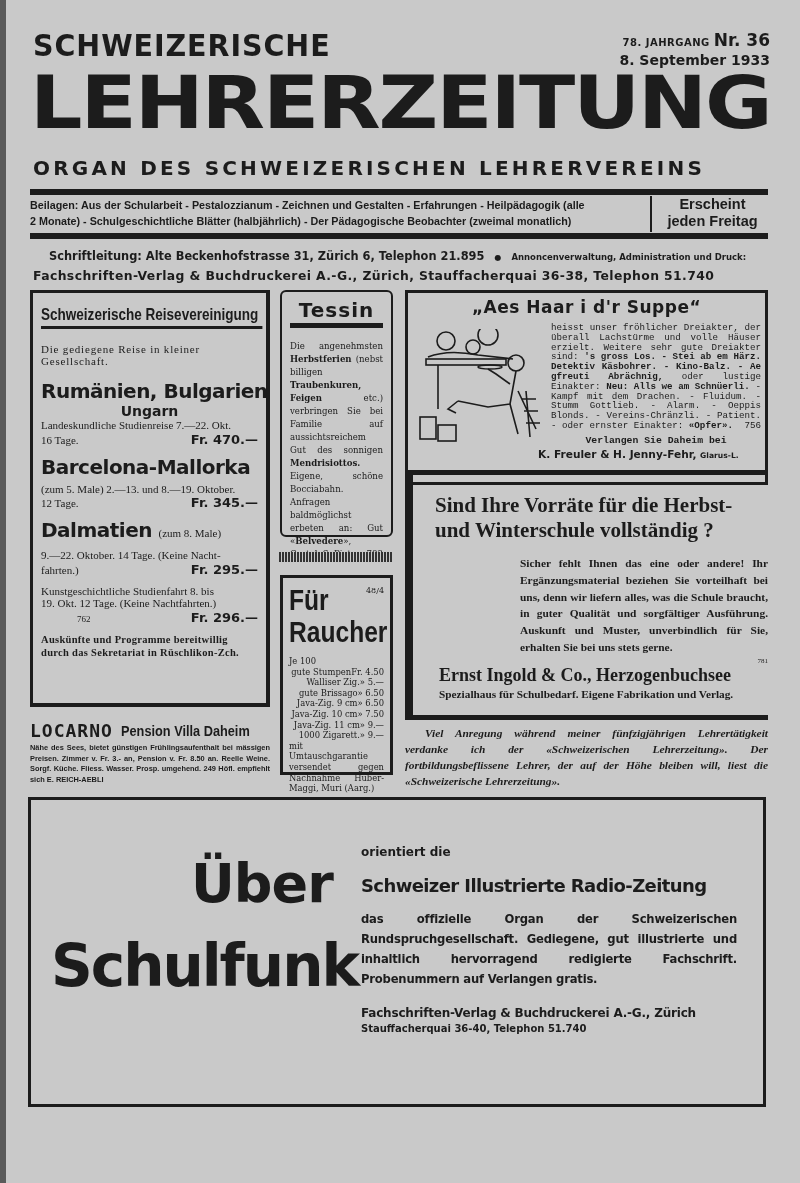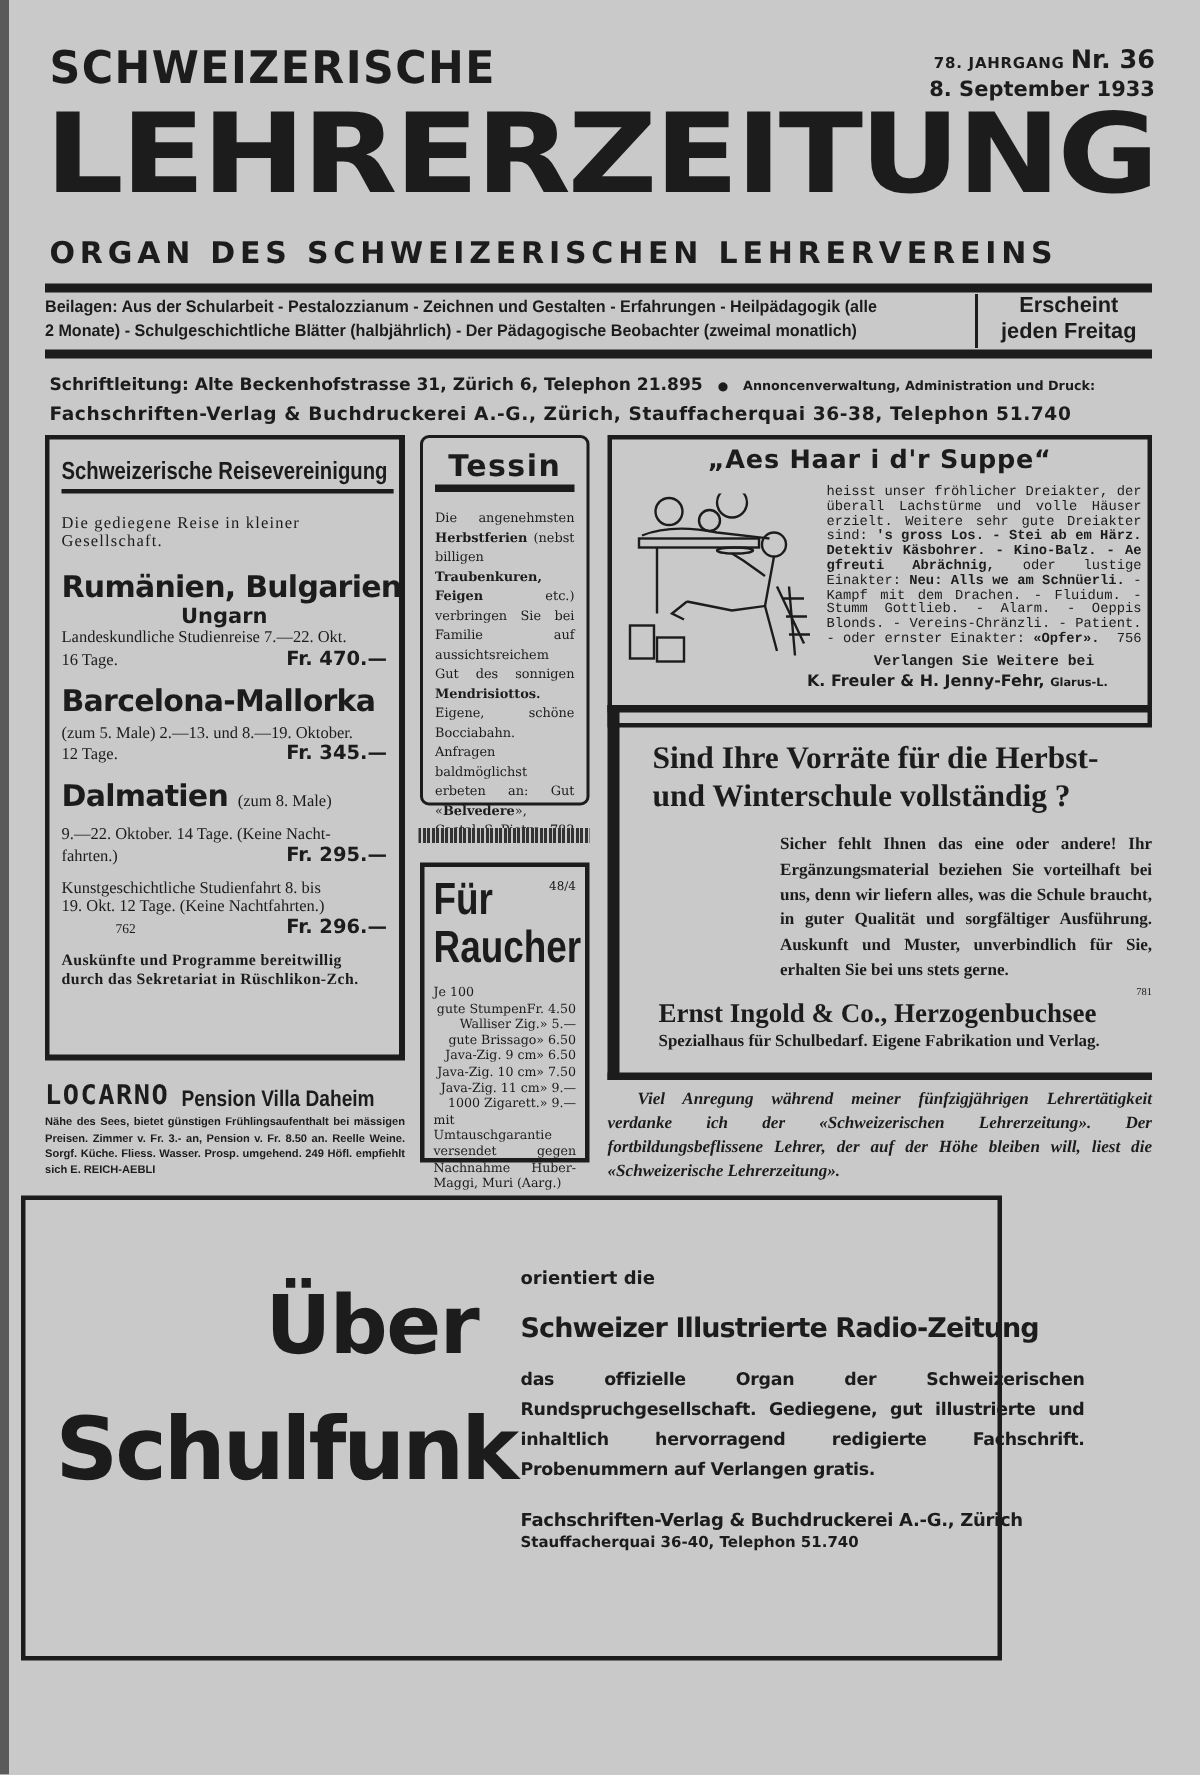--- a/index.html
+++ b/index.html
@@ -21,42 +21,42 @@
   .mast-meta .l1 .sm { font-size: 10px; letter-spacing: 0.5px; margin-right: 4px; }
   .mast-meta .l2 { font-size: 14px; margin-top: 2px; }
   .mast-title { left: 30px; top: 62px; width: 740px; font-family: "DejaVu Sans", sans-serif; font-weight: bold; font-size: 80px; line-height: 90px; letter-spacing: -2px; transform: scaleX(1.03) scaleY(0.92); transform-origin: left top; white-space: nowrap; }
   .mast-sub { left: 33px; top: 156px; font-weight: bold; font-size: 20px; letter-spacing: 3.2px; white-space: nowrap; }
 
   .rule { position: absolute; left: 30px; width: 738px; height: 6px; background: #1c1c1c; }
   .beilagen { left: 30px; top: 197px; width: 620px; font-family: "Liberation Sans", sans-serif; font-weight: bold; font-size: 11.2px; line-height: 16px; transform: scaleX(0.96); transform-origin: left; white-space: nowrap; }
   .beilagen-div { left: 650px; top: 196px; width: 2px; height: 36px; background: #1c1c1c; }
   .erscheint { left: 655px; top: 196px; width: 115px; text-align: center; font-family: "Liberation Sans", sans-serif; font-weight: bold; font-size: 14.5px; line-height: 17px; }
   .contact { left: 33px; top: 247px; font-weight: bold; white-space: nowrap; line-height: 18px; }
-  .contact .c1 { font-size: 11.4px; }
+  .contact .c1 { font-size: 11.4px; margin-left: 16px; }
   .contact .c1 .sm { font-size: 8.5px; }
   .contact .c2 { font-size: 12.4px; letter-spacing: 0.4px; }
 
   
   .box { position: absolute; border: 3px solid #1c1c1c; }
 
   
   .reise { left: 30px; top: 290px; width: 240px; height: 417px; padding: 8px 8px; border-width: 3px 4px 4px 3px; }
   .reise-head { font-family: "Liberation Sans", sans-serif; font-weight: bold; font-size: 16.5px; transform: scaleX(0.82); transform-origin: left; white-space: nowrap; border-bottom: 3px solid #1c1c1c; padding-bottom: 2px; width: 270px; margin-top: 4px; }
   .reise-intro { font-family: "Liberation Serif", serif; font-size: 11px; letter-spacing: 0.8px; line-height: 12px; margin-top: 14px; }
   .dest { font-family: "DejaVu Sans", sans-serif; font-weight: bold; font-size: 20px; line-height: 24px; white-space: nowrap; letter-spacing: -0.5px; }
   .dest-sub { text-align: center; font-weight: bold; font-size: 14px; }
   .small-serif { font-family: "Liberation Serif", serif; font-size: 11px; line-height: 12.5px; }
   .row { display: flex; justify-content: space-between; align-items: baseline; }
   .price { font-weight: bold; font-size: 13px; font-family: "DejaVu Sans", sans-serif; }
   .tiny-paren { font-family: "Liberation Serif", serif; font-size: 11px; font-weight: normal; letter-spacing: 0; }
   .reise-foot { font-family: "Liberation Serif", serif; font-weight: bold; font-size: 10.5px; line-height: 13px; margin-top: 8px; letter-spacing: 0.3px; }
 
   
   .locarno { left: 30px; top: 720px; width: 240px; }
-  .loc-head { display: flex; align-items: flex-end; white-space: nowrap; }
+  .loc-head { display: flex; align-items: center; white-space: nowrap; }
   .loc-head .big { font-family: "DejaVu Sans Mono", monospace; font-weight: bold; font-size: 18px; letter-spacing: 1px; }
   .loc-head .sub { font-family: "Liberation Sans", sans-serif; font-weight: bold; font-size: 15px; margin-left: 8px; transform: scaleX(0.85); transform-origin: left; }
   .loc-body { font-family: "Liberation Sans", sans-serif; font-weight: bold; font-size: 7.4px; line-height: 10.5px; margin-top: 2px; text-align: justify; }
 
   
   .tessin { left: 280px; top: 290px; width: 113px; height: 247px; border-width: 2px; border-radius: 6px; padding: 6px 8px; }
   .tessin-head { font-family: "DejaVu Sans", sans-serif; font-weight: bold; font-size: 20px; letter-spacing: 1px; border-bottom: 5px solid #1c1c1c; padding-bottom: 1px; text-align: center; }
   .tessin-body { font-family: "DejaVu Serif", serif; font-size: 8.6px; line-height: 13px; margin-top: 12px; text-align: justify; }
   .tessin-body b { font-weight: bold; }
   .barcode { left: 279px; top: 552px; width: 114px; height: 10px; background: repeating-linear-gradient(90deg, #333 0 2px, #c9c9c9 2px 3px); }
@@ -82,21 +82,21 @@
   .ingold { left: 405px; top: 470px; width: 363px; height: 250px; border-width: 5px 0 5px 8px; padding: 18px 0 0 22px; }
   .ingold-head { font-family: "Liberation Serif", serif; font-weight: bold; font-size: 21px; line-height: 25px; }
   .ingold-body { font-family: "Liberation Serif", serif; font-weight: bold; font-size: 11.4px; line-height: 16.8px; margin-left: 85px; margin-top: 12px; text-align: justify; }
   .ingold-num { text-align: right; font-size: 7px; font-family: "Liberation Serif", serif; margin-top: 1px; }
   .ingold-firm { font-family: "Liberation Serif", serif; font-weight: bold; font-size: 18px; margin-left: 4px; }
   .ingold-sub { font-family: "Liberation Serif", serif; font-weight: bold; font-size: 11.3px; margin-left: 4px; margin-top: 2px; }
 
   .quote { left: 405px; top: 725px; width: 363px; font-family: "Liberation Serif", serif; font-style: italic; font-weight: bold; font-size: 11.4px; line-height: 16px; text-align: justify; text-indent: 20px; }
 
   
-  .schulfunk { left: 14px; top: 797px; width: 654px; height: 310px; border-width: 3px; }
+  .schulfunk { left: 28px; top: 797px; width: 738px; height: 310px; border-width: 3px; }
   .sf-uber { position: absolute; left: 160px; top: 52px; font-family: "DejaVu Sans", sans-serif; font-weight: bold; font-size: 54px; letter-spacing: -1px; }
   .sf-schulfunk { position: absolute; left: 20px; top: 132px; font-family: "DejaVu Sans", sans-serif; font-weight: bold; font-size: 58px; letter-spacing: -2px; }
   .sf-text { position: absolute; left: 330px; top: 45px; width: 376px; font-family: "DejaVu Sans", sans-serif; font-weight: bold; }
   .sf-ori { font-size: 12px; }
   .sf-title { font-size: 18px; margin-top: 16px; letter-spacing: -0.6px; white-space: nowrap; }
   .sf-body { font-size: 11.6px; line-height: 20px; margin-top: 13px; text-align: justify; letter-spacing: -0.2px; }
   .sf-firm { font-size: 12px; margin-top: 17px; white-space: nowrap; letter-spacing: -0.2px; }
   .sf-addr { font-size: 10px; margin-top: 3px; }
 </style>
 </head>
@@ -251,21 +251,21 @@
     <path d="M92 75 L100 105 M100 62 L118 100 M108 62 L112 108"></path>
     <path d="M104 70 L118 70 M106 82 L120 82 M108 94 L122 94"></path>
     <rect x="2" y="88" width="16" height="22"></rect>
       <rect x="20" y="96" width="18" height="16"></rect>
     <path d="M40 72 L30 80 L38 84"></path>
   </svg>
   <div class="haar-text">
     <span>heisst unser fröhlicher Dreiakter, der überall Lachstürme und volle Häuser erzielt. Weitere sehr gute Dreiakter sind: </span><b>'s gross Los. - Stei ab em Härz. Detektiv Käsbohrer. - Kino-Balz. - Ae gfreuti Abrächnig,</b><span> oder lustige Einakter: </span><b>Neu: Alls we am Schnüerli.</b><span> - Kampf mit dem Drachen. - Fluidum. - Stumm Gottlieb. - Alarm. - Oeppis Blonds. - Vereins-Chränzli. - Patient. - oder ernster Einakter: </span><b>«Opfer».</b>
     <span style="float:right">756</span>
   </div>
-  <div class="haar-foot1">Verlangen Sie Weitere bei</div>
+  <div class="haar-foot1">Verlangen Sie Daheim bei</div>
   <div class="haar-foot2"><span>K. Freuler &amp; H. Jenny-Fehr,</span> <span class="sm">Glarus-L.</span></div>
 </div>
 
 <div class="box ingold">
   <div class="ingold-head">Sind Ihre Vorräte für die Herbst- und Winterschule vollständig ?</div>
   <div class="ingold-body">Sicher fehlt Ihnen das eine oder andere! Ihr Ergänzungsmaterial beziehen Sie vorteilhaft bei uns, denn wir liefern alles, was die Schule braucht, in guter Qualität und sorgfältiger Ausführung. Auskunft und Muster, unverbindlich für Sie, erhalten Sie bei uns stets gerne.</div>
   <div class="ingold-num">781</div>
   <div class="ingold-firm">Ernst Ingold &amp; Co., Herzogenbuchsee</div>
   <div class="ingold-sub">Spezialhaus für Schulbedarf. Eigene Fabrikation und Verlag.</div>
 </div>

